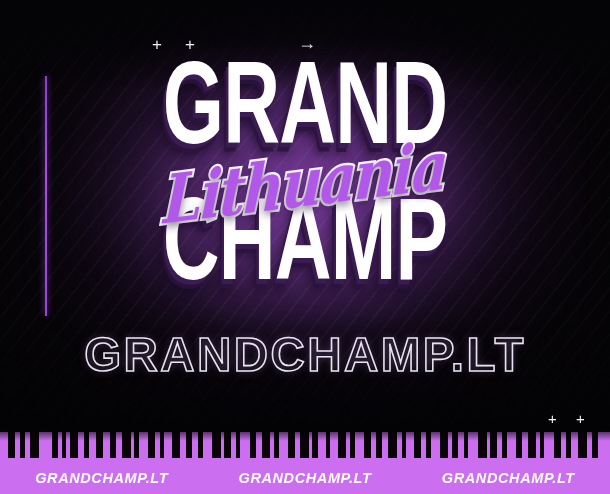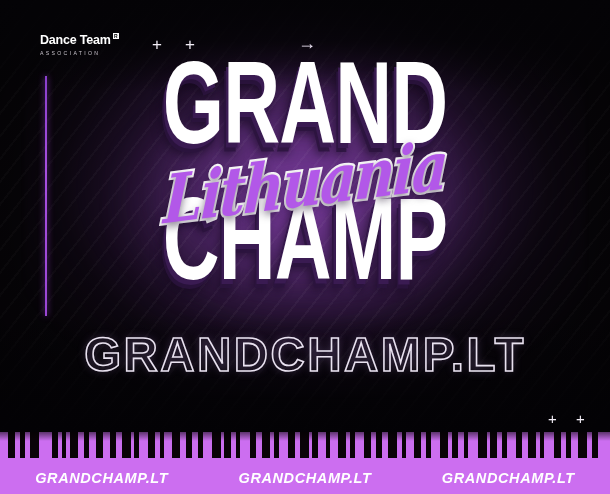--- a/index.html
+++ b/index.html
@@ -245,27 +245,20 @@
   <div class="bg-base"></div>
   <div class="bg-glow"></div>
   <div class="bg-glow2"></div>
   <div class="bg-stripes"></div>
   <div class="bg-vignette"></div>
   <div class="bg-topfade"></div>
   <div class="bg-botfade"></div>
 
   <div class="header">
 
-    <div class="logo">
-      <div class="logo-main">
-        <span>Dance Team</span>
-        <span class="logo-reg">R</span>
-      </div>
-      <div class="logo-sub">ASSOCIATION</div>
-    </div>
 
     <span class="plus h1">+</span>
     <span class="plus h2">+</span>
 
     <span class="arrow">→</span>
 
   </div>
 
   <div class="vline"></div>
 

